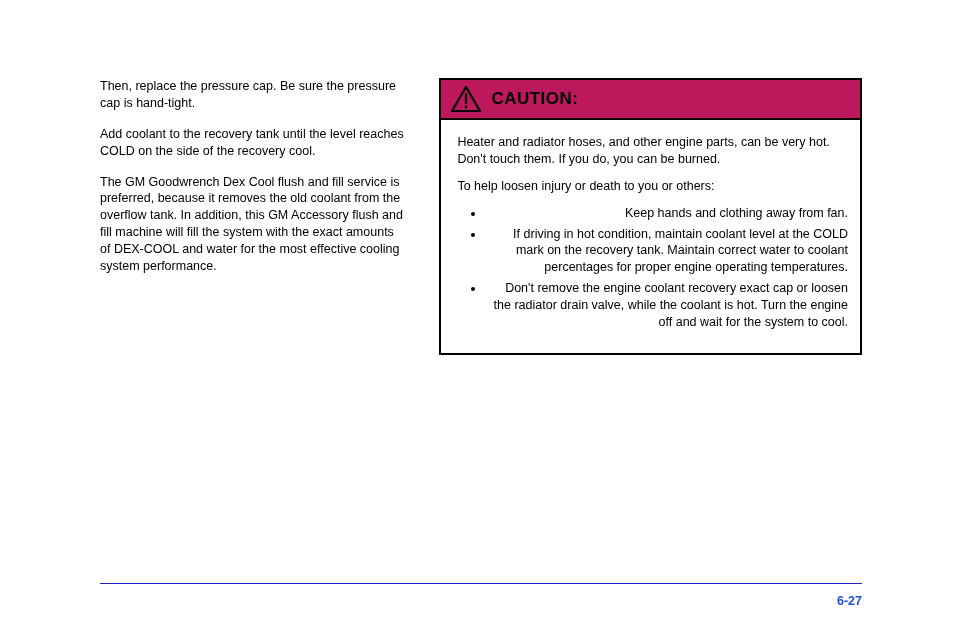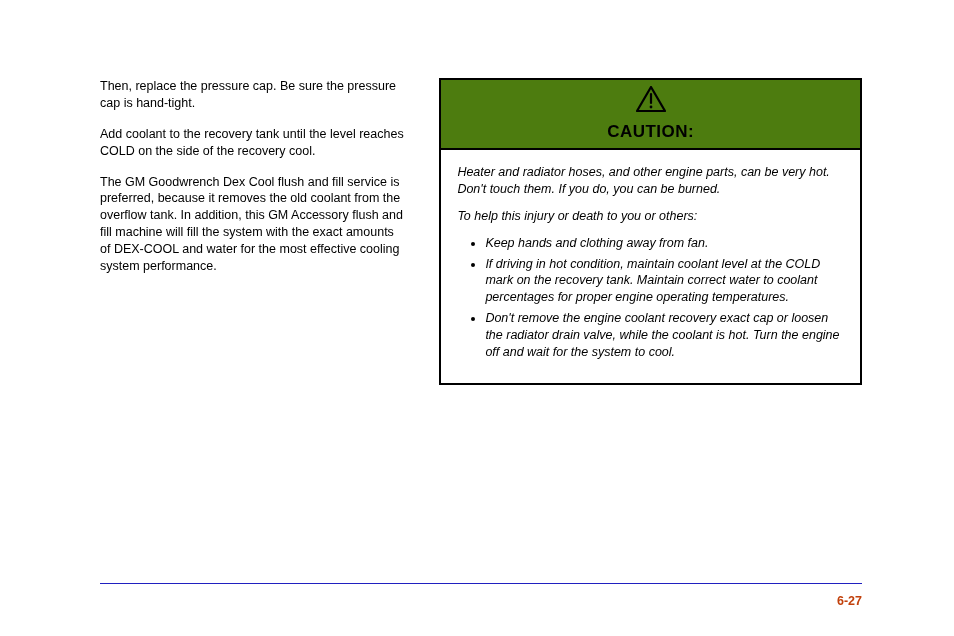--- a/index.html
+++ b/index.html
@@ -24,62 +24,60 @@
     .right-col {
       width: 440px;
     }
     .left-col p { margin-bottom: 14px; }
     .accessory-note { }
     .caution-box {
       border: 2px solid #000;
       width: 100%;
     }
     .caution-header {
-      background: #4d7c0f;
+      background: #be185d;
       display: flex;
       align-items: center;
       padding: 6px 10px;
       border-bottom: 2px solid #000;
       gap: 10px;
-      flex-direction: column;
     }
     .caution-icon svg { display: block; }
     .caution-title {
       font-weight: bold;
       font-size: 17px;
       letter-spacing: 0.5px;
     }
     .caution-body {
       padding: 14px 12px 18px 16px;
       font-size: 12.5px;
       line-height: 1.35;
-      font-style: italic;
     }
     .caution-body p { margin-bottom: 10px; }
     .caution-body ul {
       list-style: disc;
       padding-left: 28px;
       margin-top: 4px;
     }
-    .caution-body li { margin-bottom: 4px; }
+    .caution-body li { margin-bottom: 4px; text-align: right; }
     .footer-rule {
       position: absolute;
       left: 100px;
       right: 92px;
       bottom: 52px;
       height: 1px;
       background: #2020c0;
     }
     .page-number {
       position: absolute;
       right: 92px;
       bottom: 28px;
       font-size: 12.5px;
       font-weight: bold;
-      color: #c2410c;
+      color: #1d4ed8;
     }
   </style>
 </head>
 <body>
 
 <div class="page">
   <div class="left-col">
     <p>Then, replace the pressure cap. Be sure the pressure cap is hand-tight.</p>
     <p>Add coolant to the recovery tank until the level reaches COLD on the side of the recovery cool.</p>
     <p class="accessory-note">The GM Goodwrench Dex Cool flush and fill service is preferred, because it removes the old coolant from the overflow tank. In addition, this GM Accessory flush and fill machine will fill the system with the exact amounts of DEX-COOL and water for the most effective cooling system performance.</p>
@@ -92,21 +90,21 @@
           <svg width="30" height="26" viewBox="0 0 30 26">
             <polygon points="15,1 29,25 1,25" fill="none" stroke="#000" stroke-width="2.2" stroke-linejoin="round"></polygon>
             <line x1="15" y1="8" x2="15" y2="17" stroke="#000" stroke-width="2.2" stroke-linecap="round"></line>
             <circle cx="15" cy="21" r="1.4" fill="#000"></circle>
           </svg>
         </span>
         <span class="caution-title">CAUTION:</span>
       </div>
       <div class="caution-body">
         <p>Heater and radiator hoses, and other engine parts, can be very hot. Don't touch them. If you do, you can be burned.</p>
-        <p>To help this injury or death to you or others:</p>
+        <p>To help loosen injury or death to you or others:</p>
         <ul>
           <li>Keep hands and clothing away from fan.</li>
           <li>If driving in hot condition, maintain coolant level at the COLD mark on the recovery tank. Maintain correct water to coolant percentages for proper engine operating temperatures.</li>
           <li>Don't remove the engine coolant recovery exact cap or loosen the radiator drain valve, while the coolant is hot. Turn the engine off and wait for the system to cool.</li>
         </ul>
       </div>
     </div>
   </div>
 </div>
 

